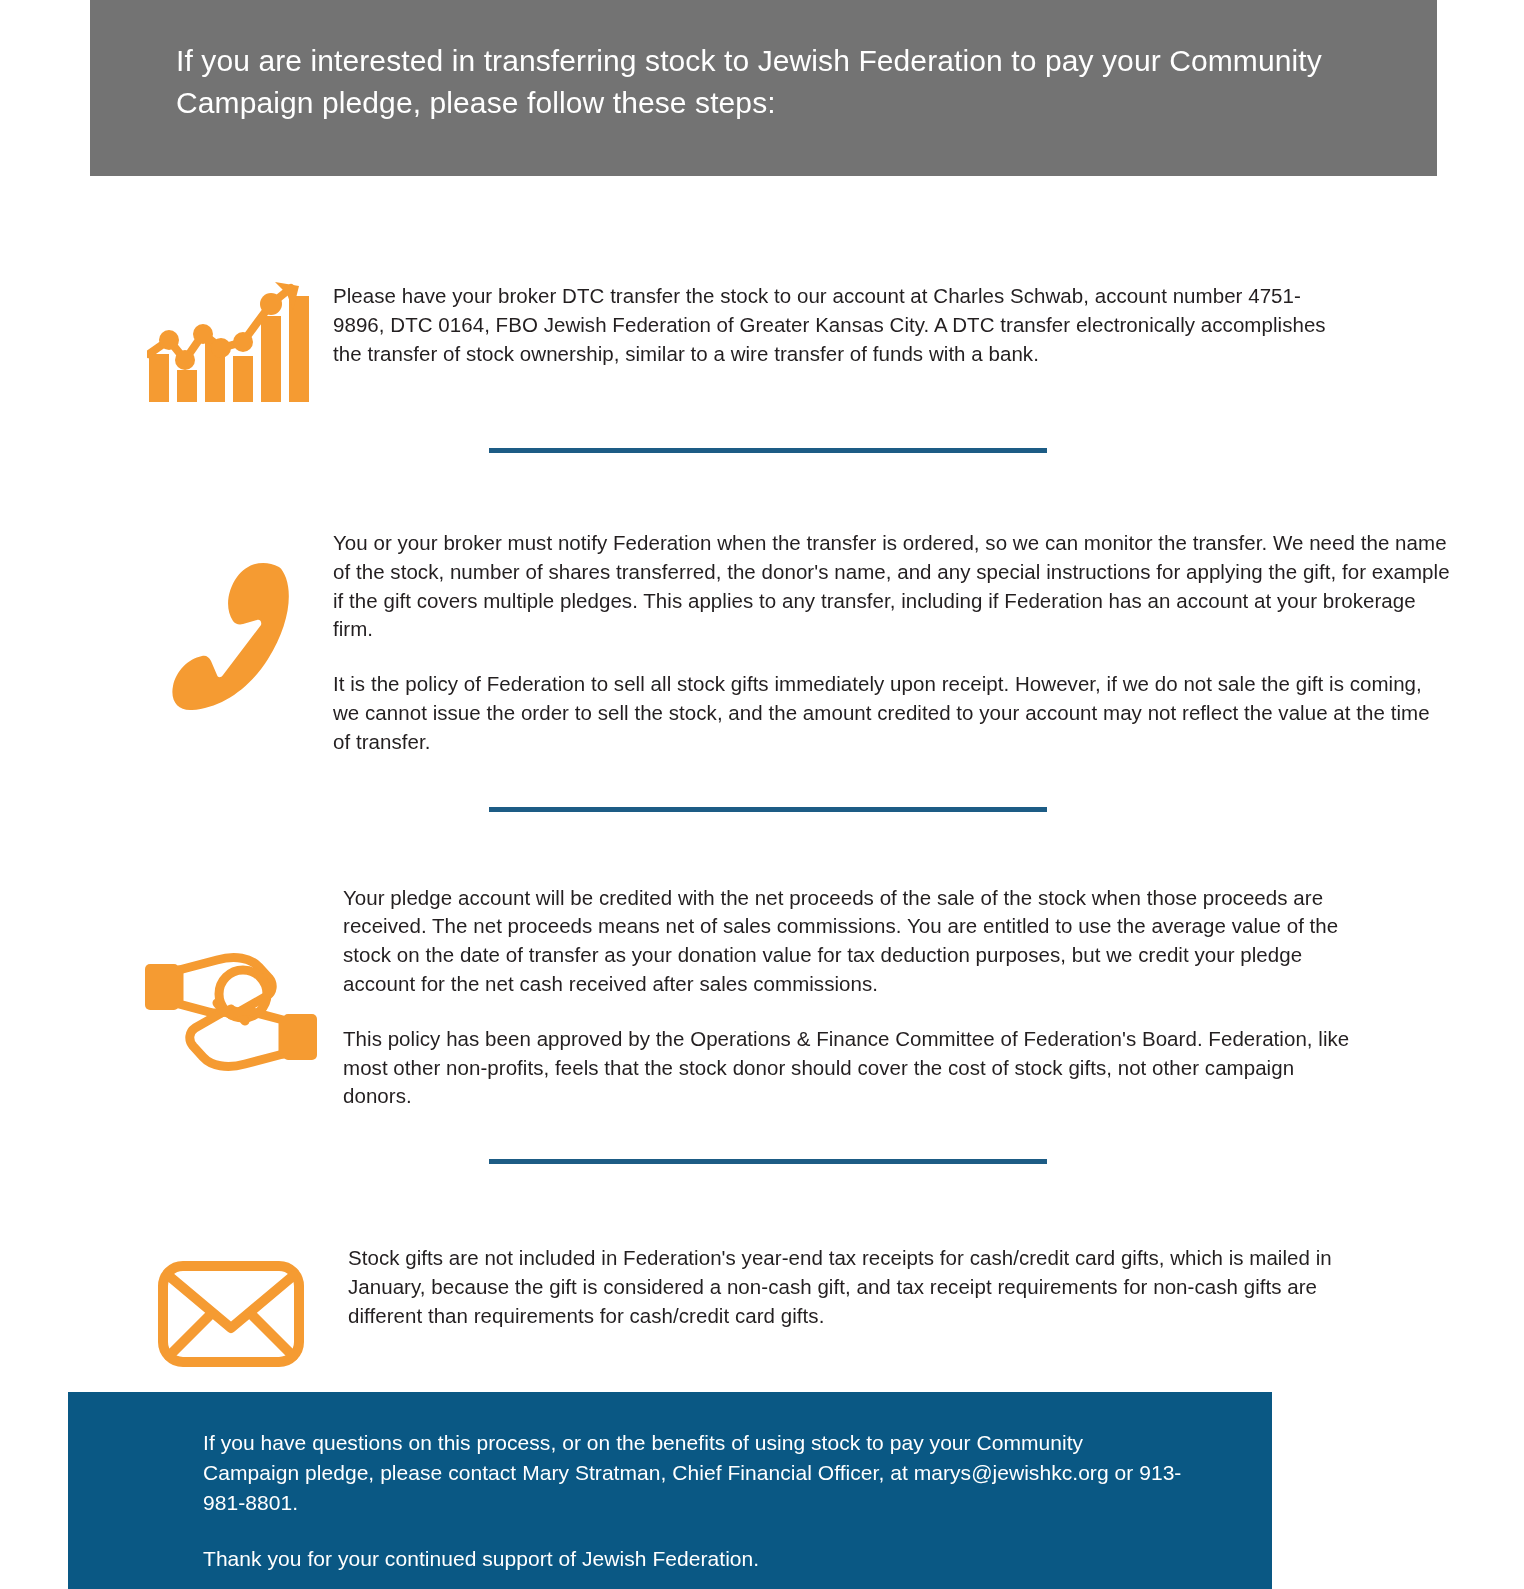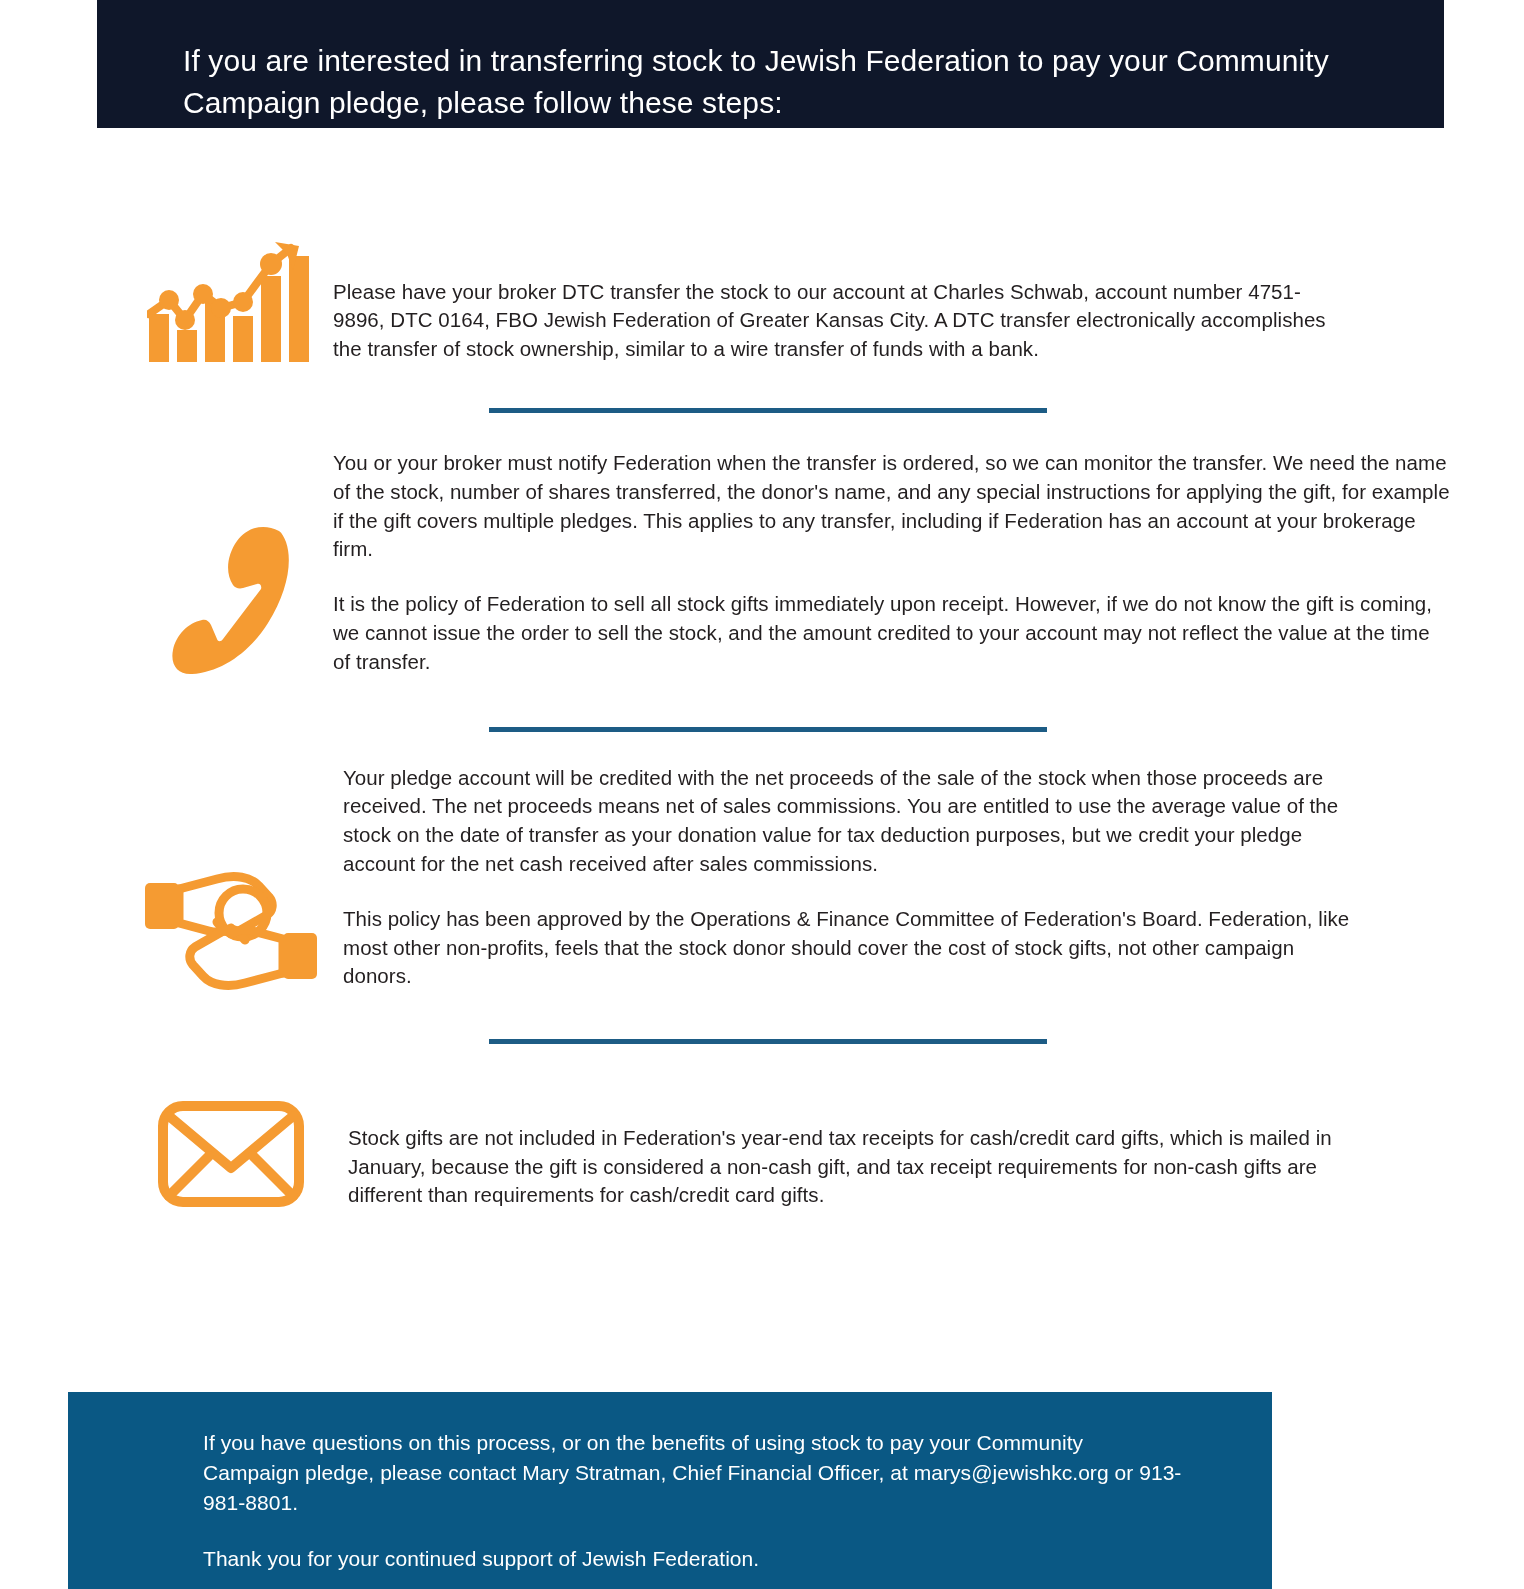--- a/index.html
+++ b/index.html
@@ -20,25 +20,25 @@
   .page {
     position: relative;
     width: 1524px;
     height: 1589px;
     background: #ffffff;
   }
 
   
   .header-banner {
     position: absolute;
-    left: 97px;
+    left: 90px;
     top: 0;
     width: 1347px;
-    height: 128px;
-    background: #0f172a;
+    height: 176px;
+    background: #737373;
     box-sizing: border-box;
     padding: 40px 80px 0 86px;
   }
   .header-title {
     color: #ffffff;
     font-size: 30px;
     line-height: 42px;
     font-weight: 400;
     letter-spacing: 0.1px;
     margin: 0;
@@ -48,22 +48,23 @@
   
   .steps {
     position: absolute;
     left: 0;
     top: 176px;
     width: 1524px;
   }
 
   .step {
     display: flex;
-    align-items: flex-end;
-    box-sizing: border-box;
+    align-items: flex-start;
+    box-sizing: border-box;
+    margin-top: 40px;
   }
 
   .step-icon {
     flex: 0 0 auto;
     display: flex;
     align-items: flex-start;
     justify-content: center;
   }
 
   .step-body {
@@ -194,21 +195,21 @@
                      C 27 106 15 118 12 133
                      C 9 148 17 158 31 157
                      C 60 155 88 136 107 106
                      C 126 76 132 45 125 25
                      C 123 20 121 16 118 14 Z"></path>
           </g>
         </svg>
       </div>
       <div class="step-body">
         <p class="step-para">You or your broker must notify Federation when the transfer is ordered, so we can monitor the transfer. We need the name of the stock, number of shares transferred, the donor's name, and any special instructions for applying the gift, for example if the gift covers multiple pledges. This applies to any transfer, including if Federation has an account at your brokerage firm.</p>
-        <p class="step-para">It is the policy of Federation to sell all stock gifts immediately upon receipt. However, if we do not know the gift is coming, we cannot issue the order to sell the stock, and the amount credited to your account may not reflect the value at the time of transfer.</p>
+        <p class="step-para">It is the policy of Federation to sell all stock gifts immediately upon receipt. However, if we do not sale the gift is coming, we cannot issue the order to sell the stock, and the amount credited to your account may not reflect the value at the time of transfer.</p>
       </div>
     </div>
 
     <div class="divider-wrap">
       <div class="divider divider-2"></div>
     </div>
 
     <div class="step step-3">
       <div class="step-icon">
         <svg class="icon" width="176" height="130" viewBox="0 0 176 130" xmlns="http://www.w3.org/2000/svg">

